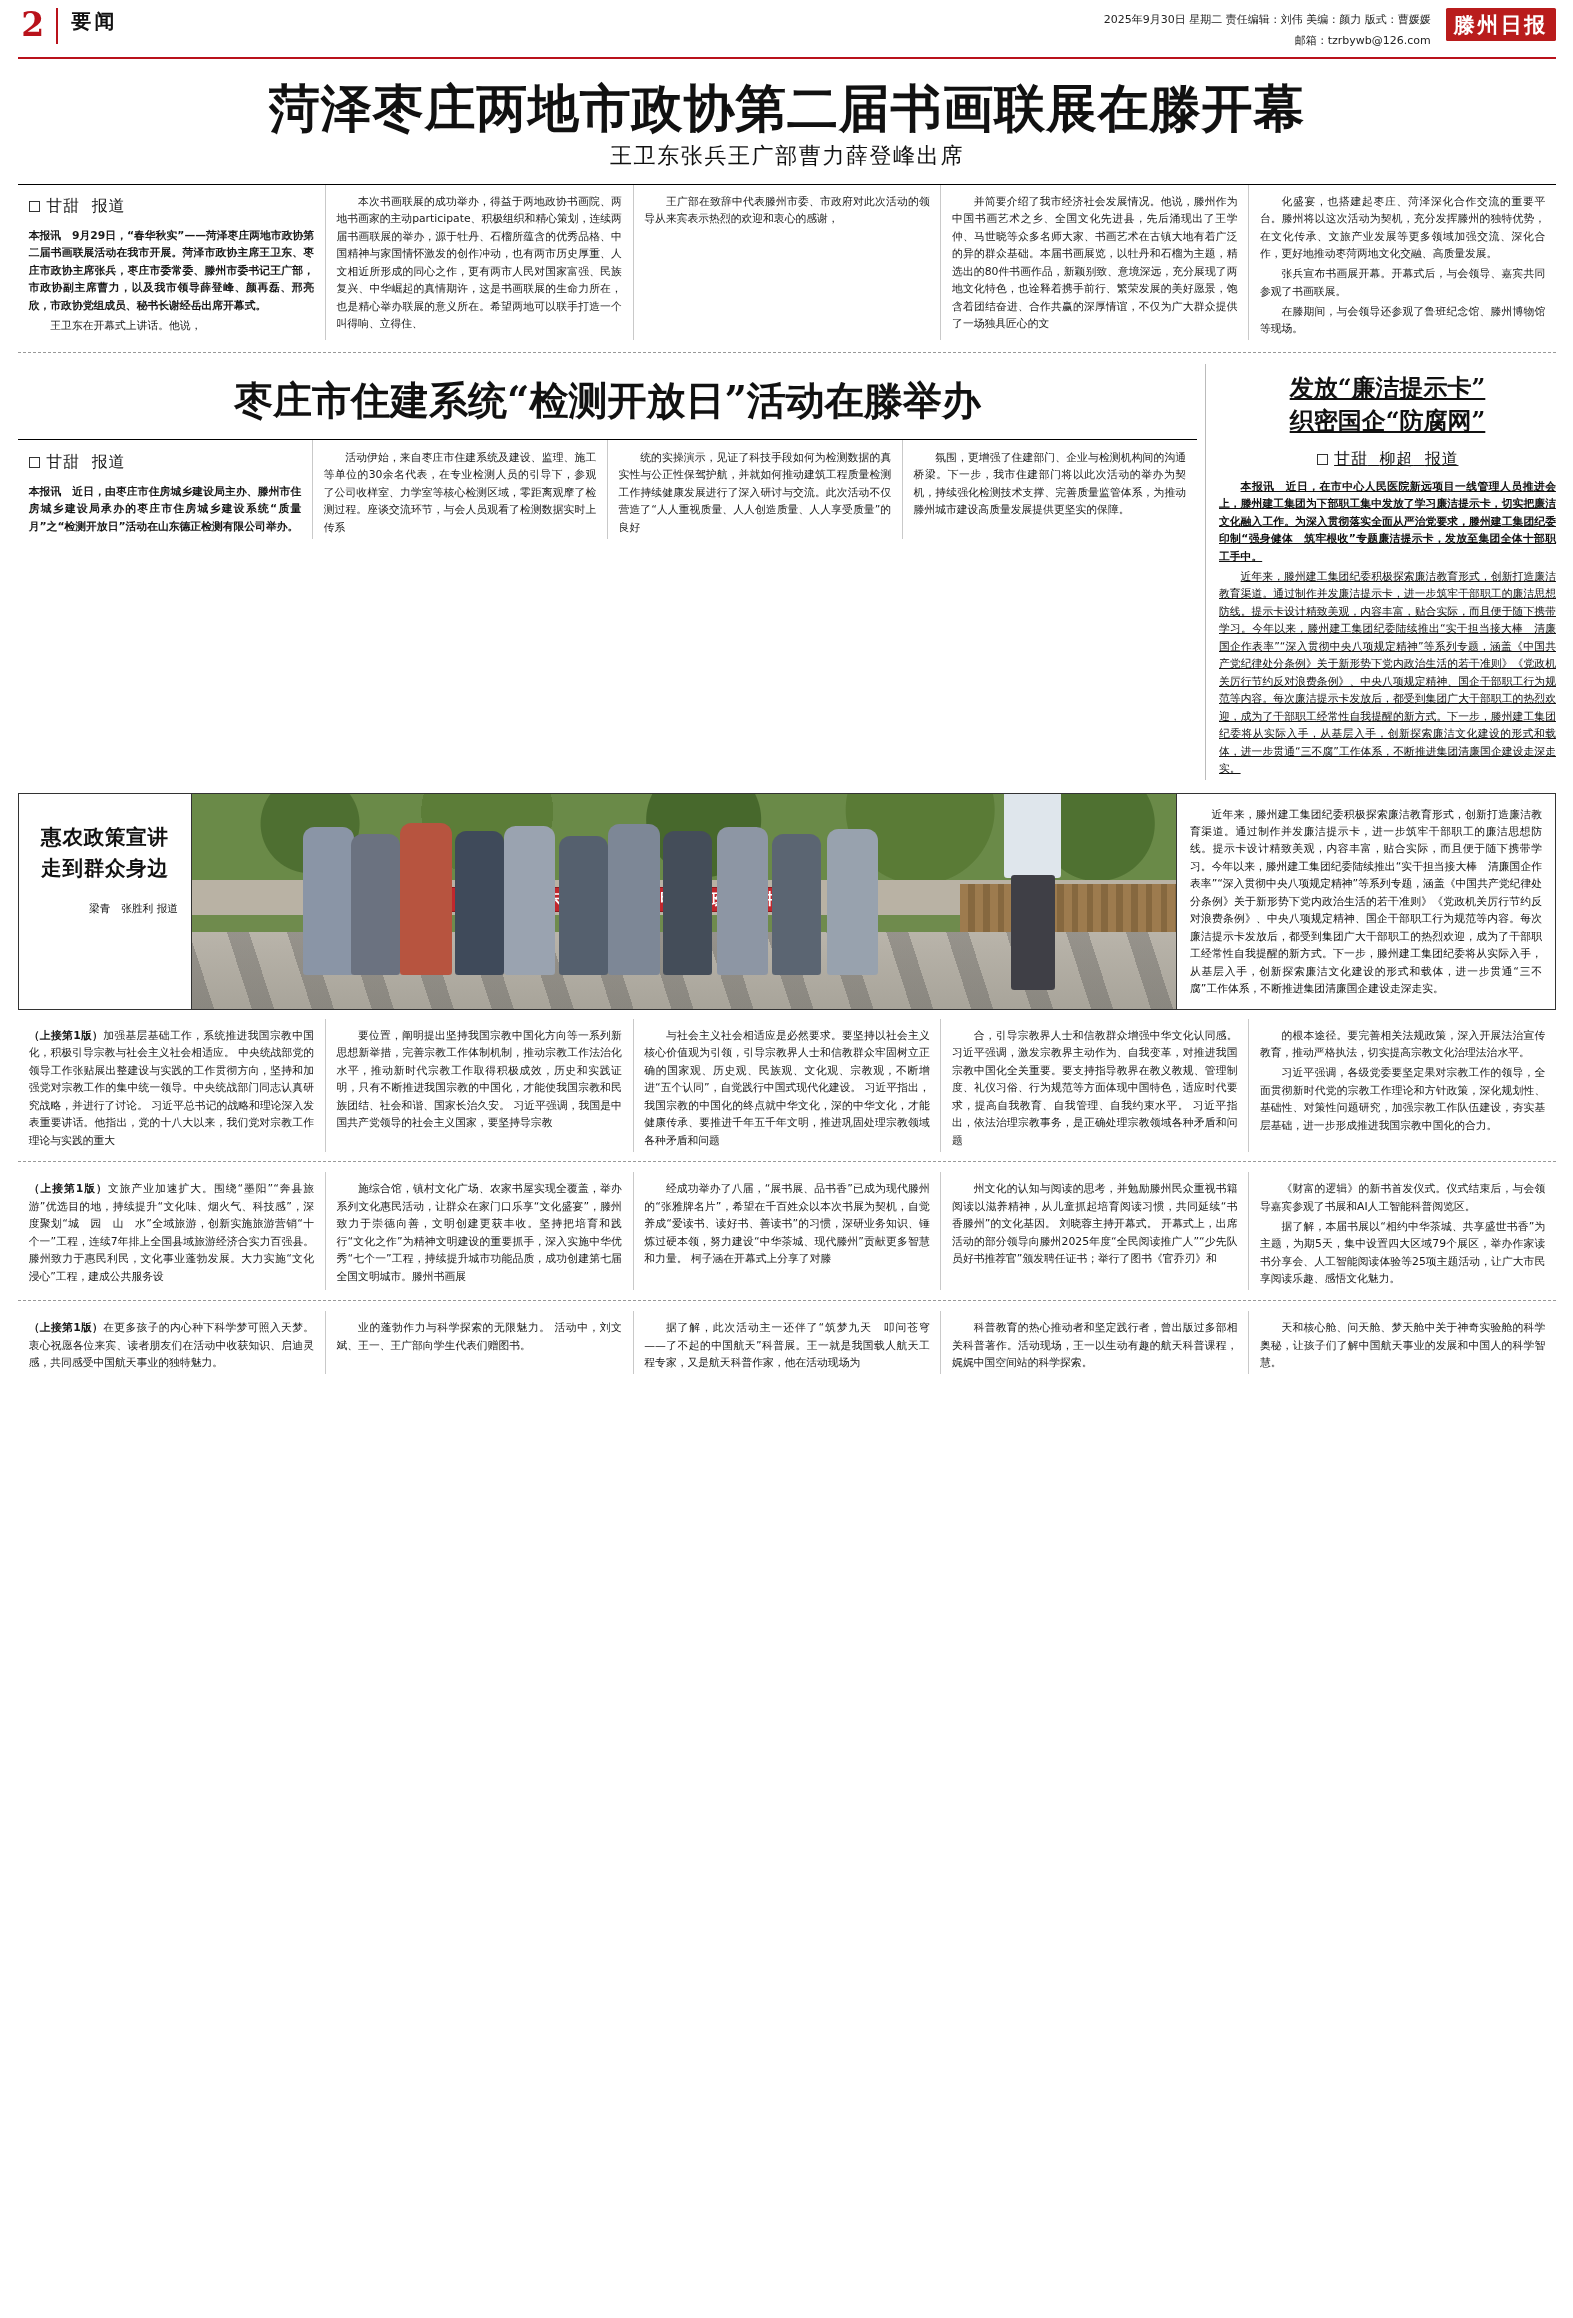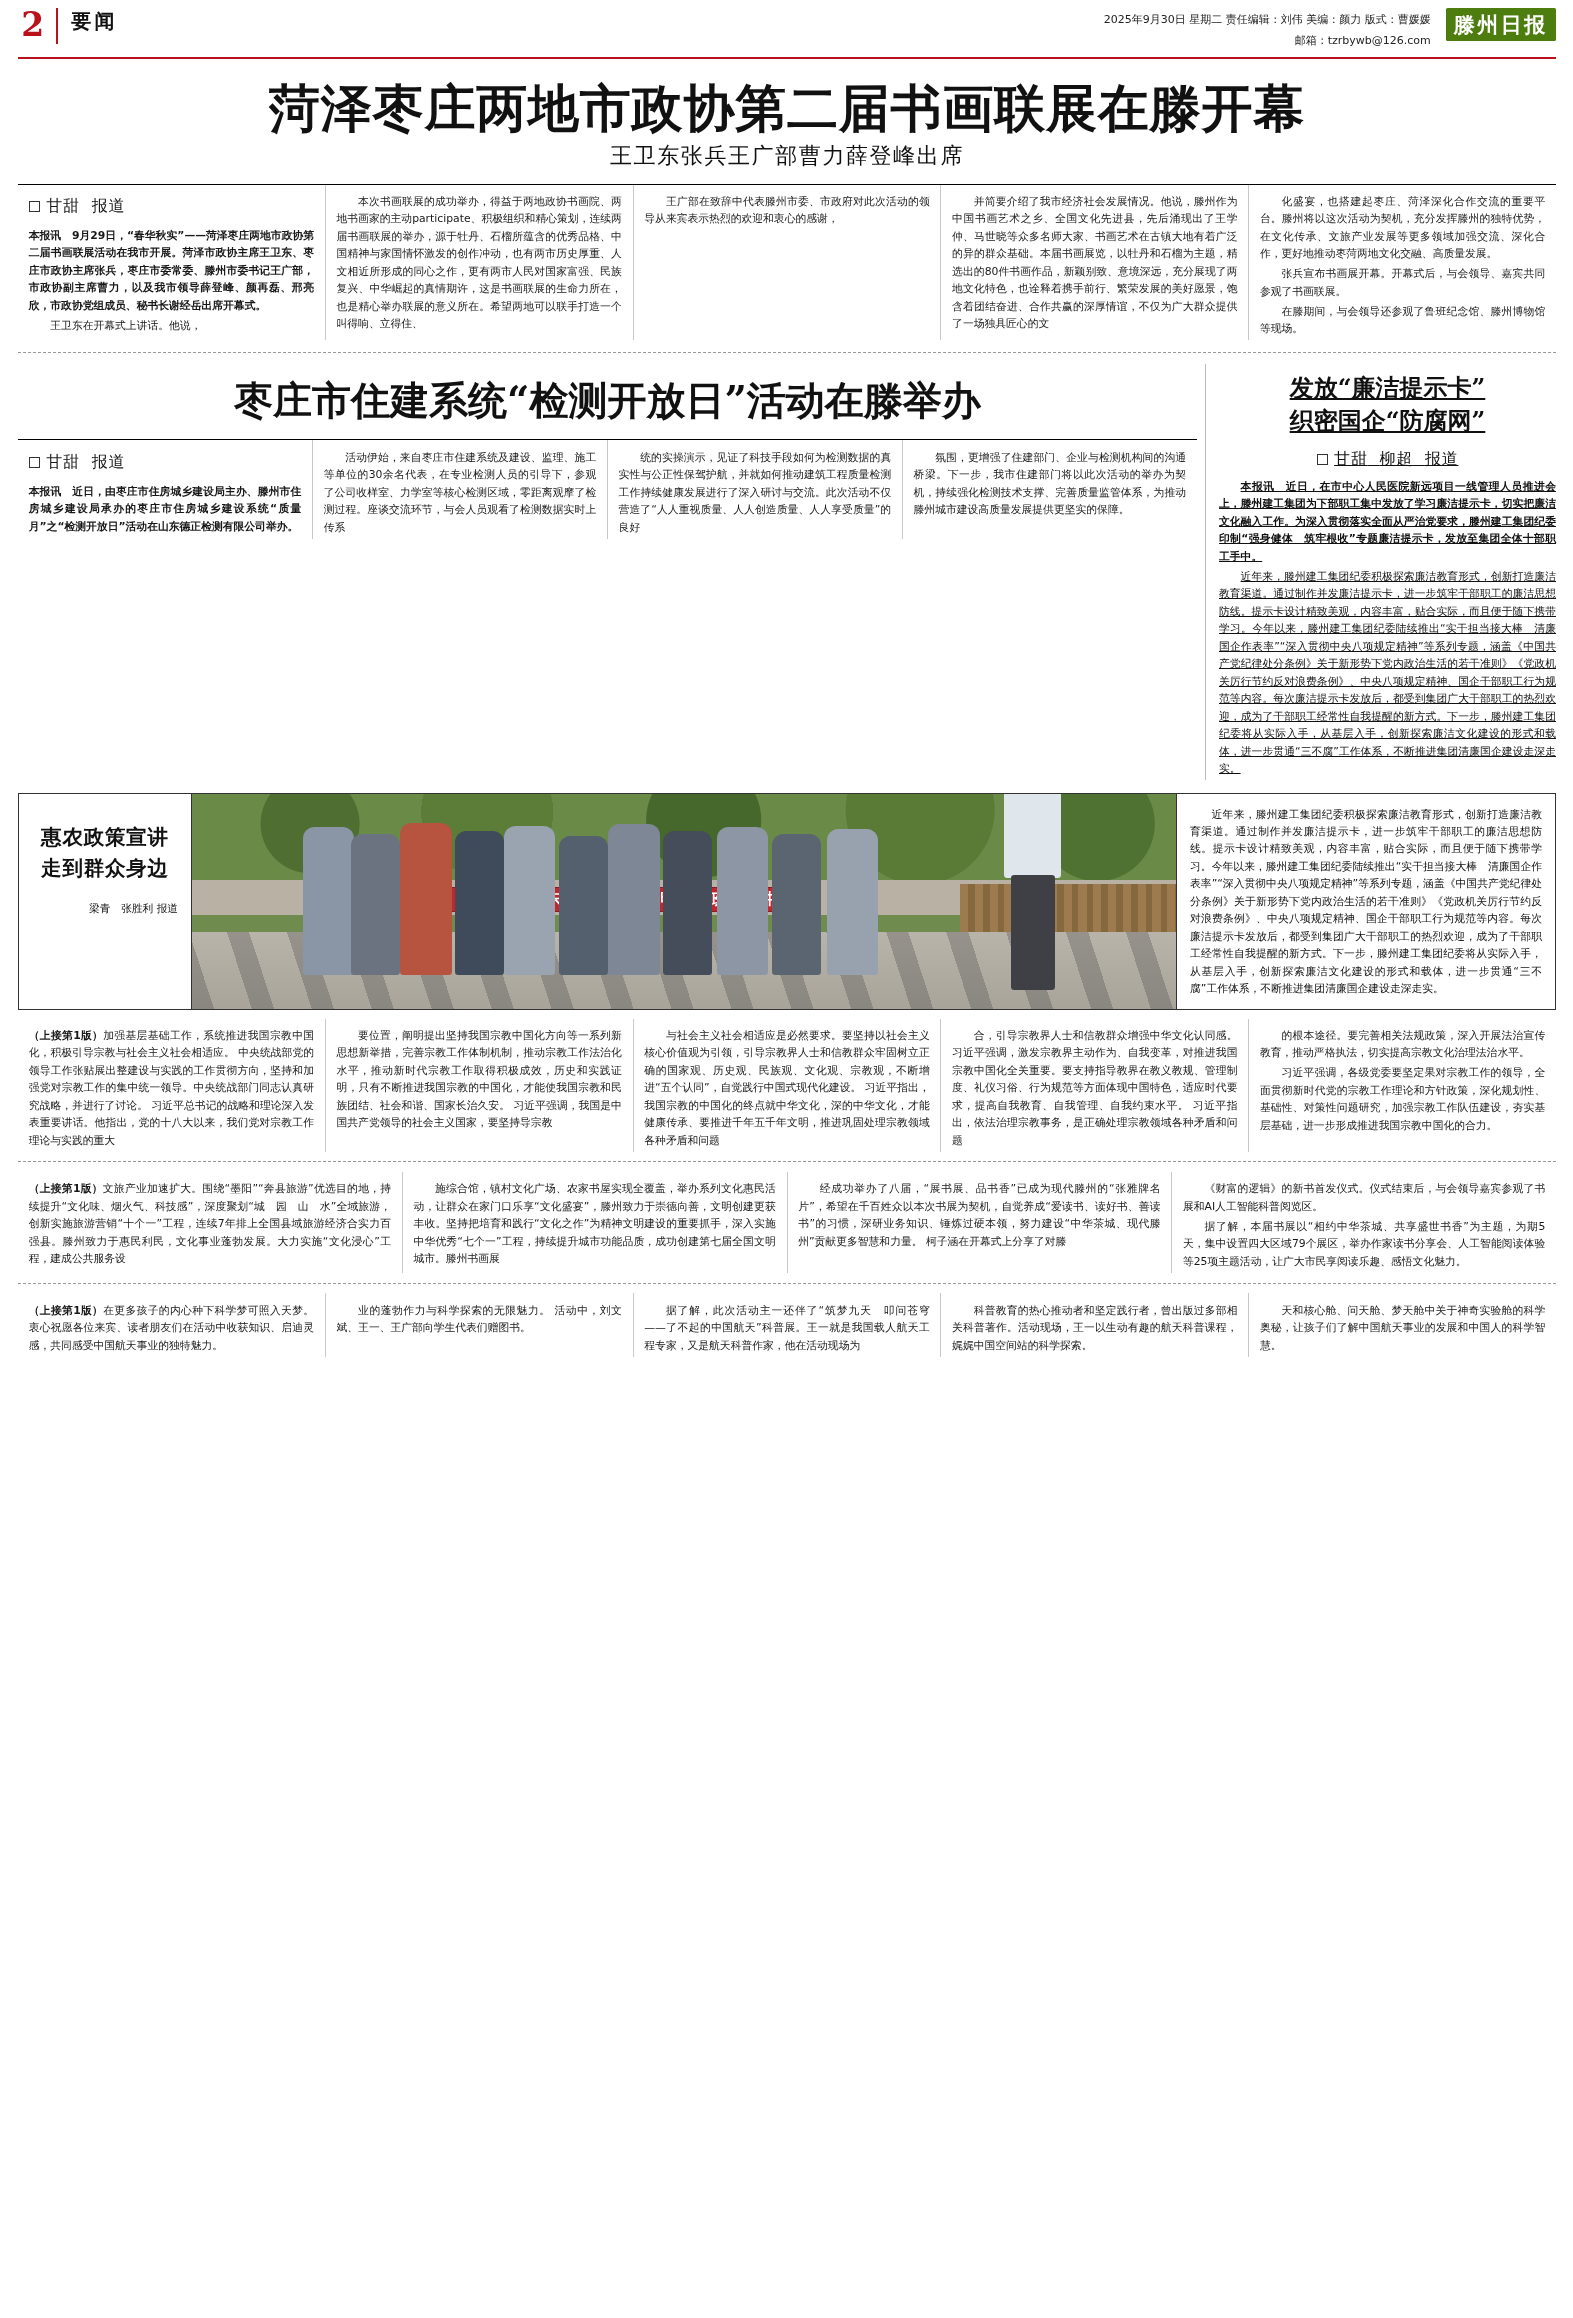--- a/index.html
+++ b/index.html
@@ -47,21 +47,21 @@
     flex-direction:column;
     align-items:flex-end;
     justify-content:center;
     font-size:11px;
     line-height:1.9;
     color:#222;
     padding-right:14.8px;
     padding-top:3.3px;
   }
   .logo{
-    background:#4d7c0f;
+    background:#b91c1c;
     color:#fff;
     font-family:"DejaVu Serif","Liberation Serif",serif;
     font-weight:bold;
     font-size:21px;
     letter-spacing:2.5px;
     padding:5.7px 8.2px 6.6px 8.2px;
     line-height:1;
     border-radius:1.6px;
     margin-top:1.6px;
     white-space:nowrap;
@@ -402,20 +402,25 @@
         <p class="noind"><span class="cont-tag">（上接第1版）</span><span>文旅产业加速扩大。围绕“墨阳”“奔县旅游”优选目的地，持续提升“文化味、烟火气、科技感”，深度聚划“城　园　山　水”全域旅游，创新实施旅游营销“十个一”工程，连续7年排上全国县域旅游经济合实力百强县。滕州致力于惠民利民，文化事业蓬勃发展。大力实施“文化浸心”工程，建成公共服务设</span></p>
       </div>
       <div class="col">
         <p>施综合馆，镇村文化广场、农家书屋实现全覆盖，举办系列文化惠民活动，让群众在家门口乐享“文化盛宴”，滕州致力于崇德向善，文明创建更获丰收。坚持把培育和践行“文化之作”为精神文明建设的重要抓手，深入实施中华优秀“七个一”工程，持续提升城市功能品质，成功创建第七届全国文明城市。滕州书画展</p>
       </div>
       <div class="col">
         <p>经成功举办了八届，“展书展、品书香”已成为现代滕州的“张雅牌名片”，希望在千百姓众以本次书展为契机，自觉养成“爱读书、读好书、善读书”的习惯，深研业务知识、锤炼过硬本领，努力建设“中华茶城、现代滕州”贡献更多智慧和力量。
 柯子涵在开幕式上分享了对滕</p>
       </div>
       <div class="col">
+        <p>州文化的认知与阅读的思考，并勉励滕州民众重视书籍阅读以滋养精神，从儿童抓起培育阅读习惯，共同延续“书香滕州”的文化基因。
+刘晓蓉主持开幕式。
+开幕式上，出席活动的部分领导向滕州2025年度“全民阅读推广人”“少先队员好书推荐官”颁发聘任证书；举行了图书《官乔刃》和</p>
+      </div>
+      <div class="col">
         <p>《财富的逻辑》的新书首发仪式。仪式结束后，与会领导嘉宾参观了书展和AI人工智能科普阅览区。</p>
         <p>据了解，本届书展以“相约中华茶城、共享盛世书香”为主题，为期5天，集中设置四大区域79个展区，举办作家读书分享会、人工智能阅读体验等25项主题活动，让广大市民享阅读乐趣、感悟文化魅力。</p>
       </div>
     </div>
   </div>
 
   <div class="dash-sep"></div>
 
   <div class="bottom-sec">
     <div class="cols">

